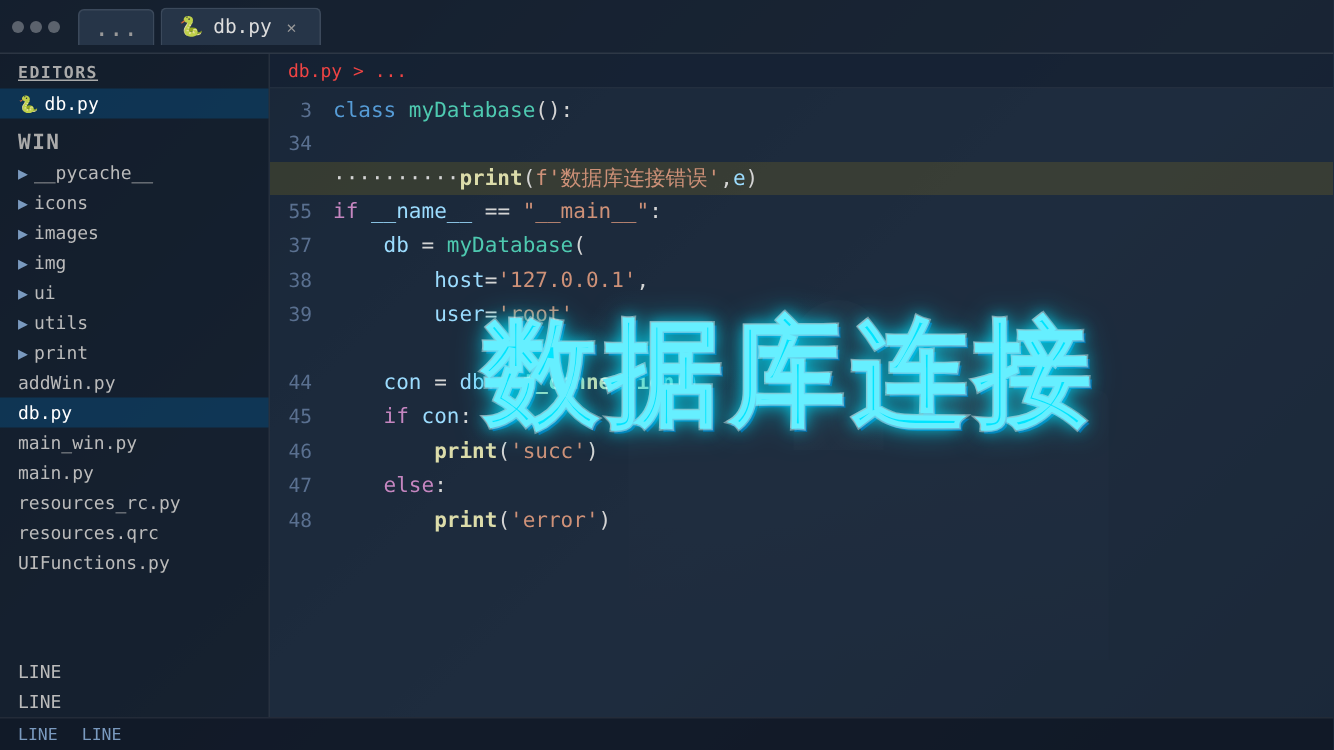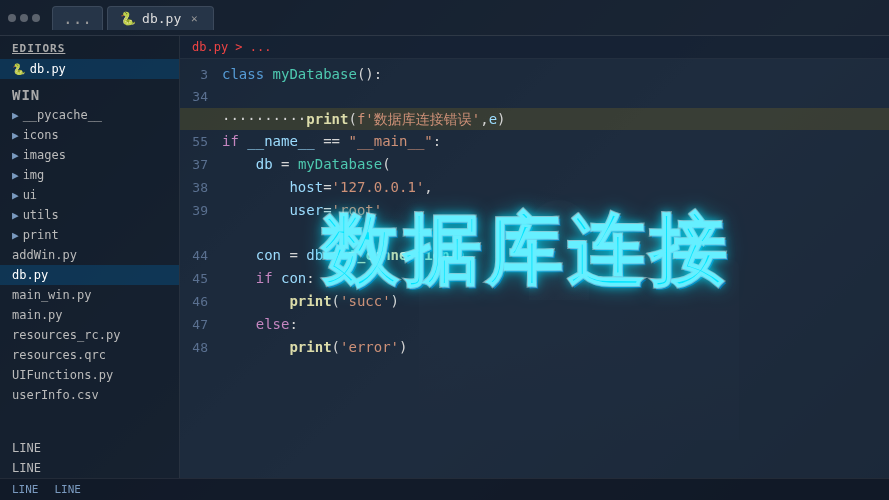--- a/index.html
+++ b/index.html
@@ -345,23 +345,20 @@
       </div>
       <div class="folder-item">
         <span>resources_rc.py</span>
       </div>
       <div class="folder-item">
         <span>resources.qrc</span>
       </div>
       <div class="folder-item">
         <span>UIFunctions.py</span>
       </div>
-      <div class="folder-item">
-        <span>userInfo.csv</span>
-      </div>
 
       <div style="flex:1;"></div>
       <div class="folder-item">
         <span>LINE</span>
       </div>
       <div class="folder-item">
         <span>LINE</span>
       </div>
     </div>
 

